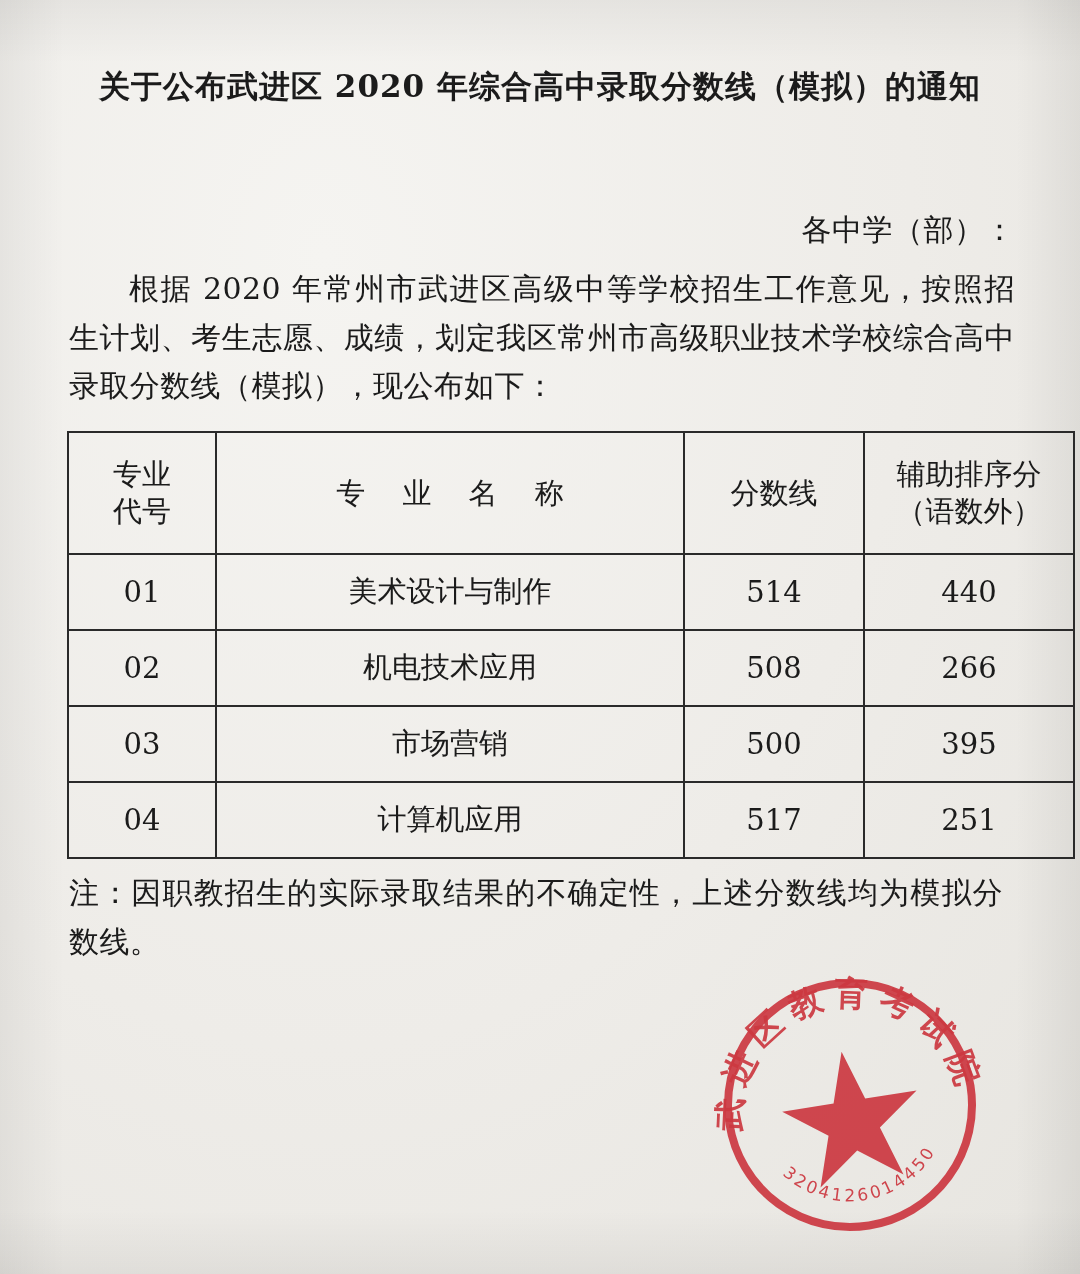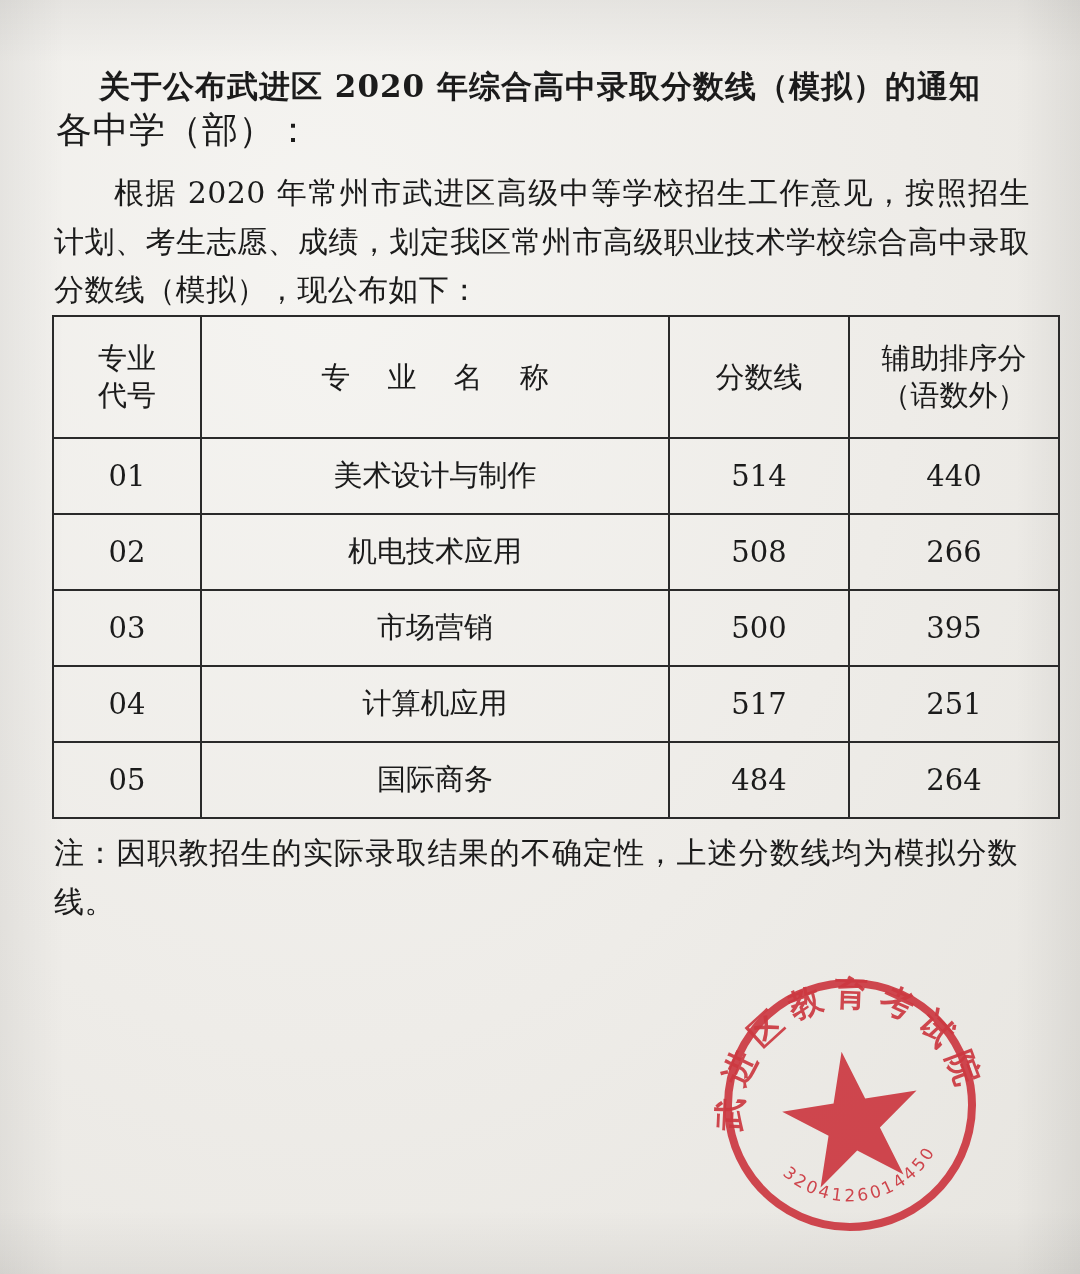--- a/index.html
+++ b/index.html
@@ -26,45 +26,48 @@
     content: "";
     position: absolute;
     inset: 0;
     background:
       linear-gradient(90deg, rgba(0,0,0,0.05) 0%, rgba(0,0,0,0) 6%, rgba(0,0,0,0) 94%, rgba(0,0,0,0.06) 100%),
       linear-gradient(180deg, rgba(0,0,0,0.05) 0%, rgba(0,0,0,0) 5%, rgba(0,0,0,0) 95%, rgba(0,0,0,0.05) 100%);
     pointer-events: none;
   }
   .content {
     position: relative;
-    padding: 0 50px;
+    padding: 0 65px;
   }
   .doc-title {
     text-align: center;
     font-size: 31px;
     font-weight: bold;
     letter-spacing: 1px;
     margin-top: 66px;
     line-height: 1.3;
   }
   .salutation {
-    font-size: 36px;
+    font-size: 30px;
+    margin-top: 104px;
     margin-left: 6px;
     letter-spacing: 0.5px;
+    text-align: right;
   }
   .body-para {
     font-size: 30px;
     line-height: 1.62;
     margin-top: 14px;
     margin-left: 4px;
     text-indent: 60px;
     text-align: justify;
     letter-spacing: 0.4px;
   }
   table.score-table {
+    margin-top: 20px;
     margin-left: 2px;
     border-collapse: collapse;
     width: 1006px;
     table-layout: fixed;
   }
   table.score-table td,
   table.score-table th {
     border: 2px solid #2a2a2a;
     text-align: center;
     vertical-align: middle;
@@ -175,26 +178,20 @@
         <td>03</td>
         <td>市场营销</td>
         <td>500</td>
         <td>395</td>
       </tr>
       <tr>
         <td>04</td>
         <td>计算机应用</td>
         <td>517</td>
         <td>251</td>
-      </tr>
-      <tr>
-        <td>05</td>
-        <td>国际商务</td>
-        <td>484</td>
-        <td>264</td>
       </tr>
     </tbody>
   </table>
 
   <div class="note">注：因职教招生的实际录取结果的不确定性，上述分数线均为模拟分数线。</div>
 
 
 </div>
 
 <div class="seal">

